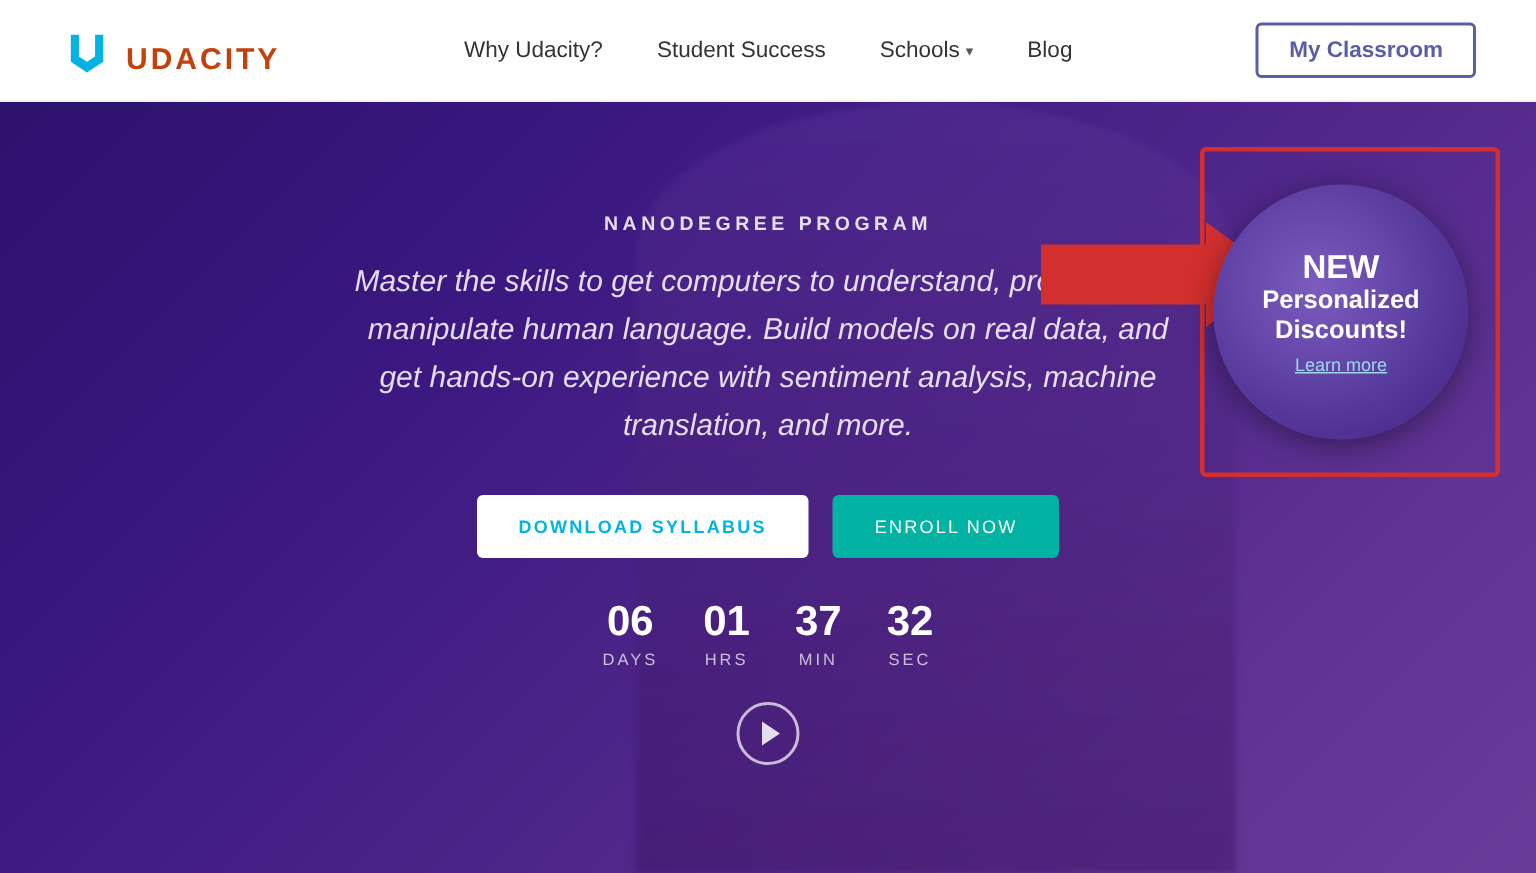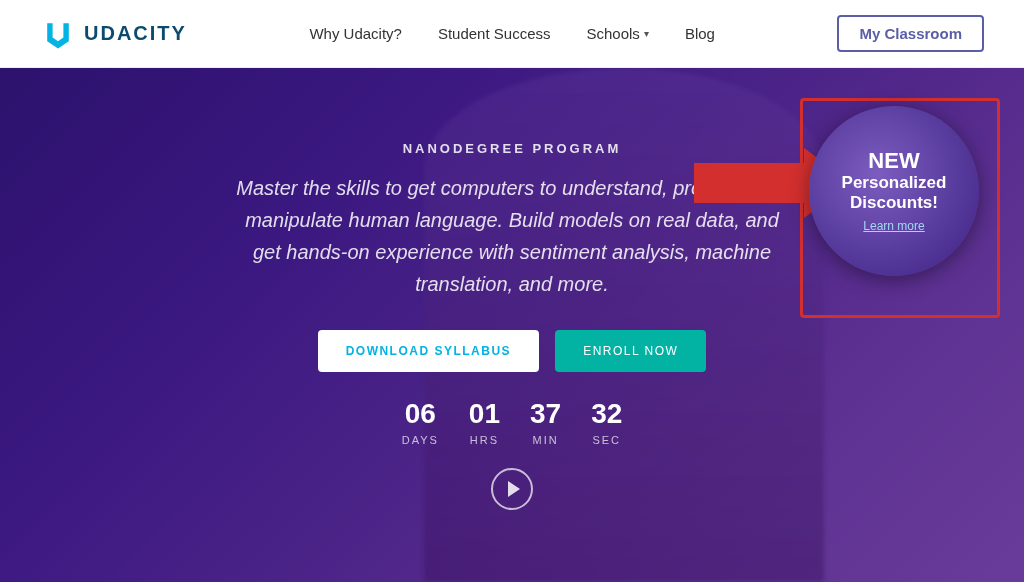--- a/index.html
+++ b/index.html
@@ -12,25 +12,25 @@
       justify-content: space-between;
       padding: 0 40px;
       height: 68px;
       background: #fff;
       border-bottom: 1px solid #eee;
       position: relative;
       z-index: 10;
     }
     .nav-logo {
       display: flex;
-      align-items: center;
+      align-items: flex-end;
       gap: 8px;
       font-size: 20px;
       font-weight: 700;
-      color: #0c4a6e;
+      color: #c2410c;
       letter-spacing: 2px;
     }
     .nav-logo svg {
       width: 36px;
       height: 36px;
     }
     .nav-links {
       display: flex;
       align-items: center;
       gap: 36px;
@@ -235,21 +235,21 @@
       border-radius: 50%;
       background: radial-gradient(circle at 40% 40%, #7c5cbf, #5b3fa0, #3d2080);
       display: flex;
       flex-direction: column;
       align-items: center;
       justify-content: center;
       text-align: center;
       padding: 20px;
       position: absolute;
       right: 45px;
-      top: 38px;
+      top: 55px;
       z-index: 6;
       box-shadow: 0 4px 20px rgba(0,0,0,0.4);
     }
 
     .discount-new {
       font-size: 22px;
       font-weight: 800;
       color: #fff;
       line-height: 1.1;
     }

